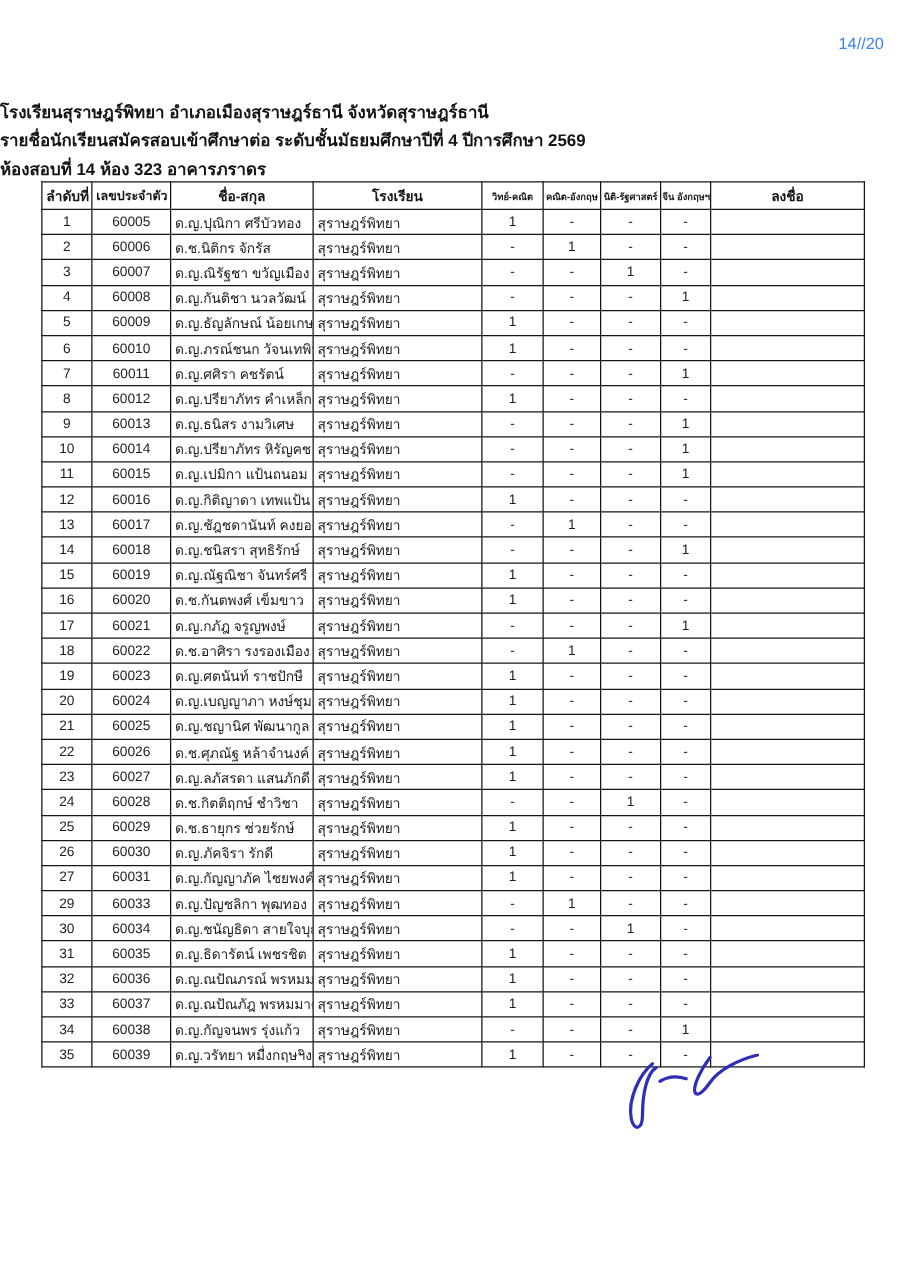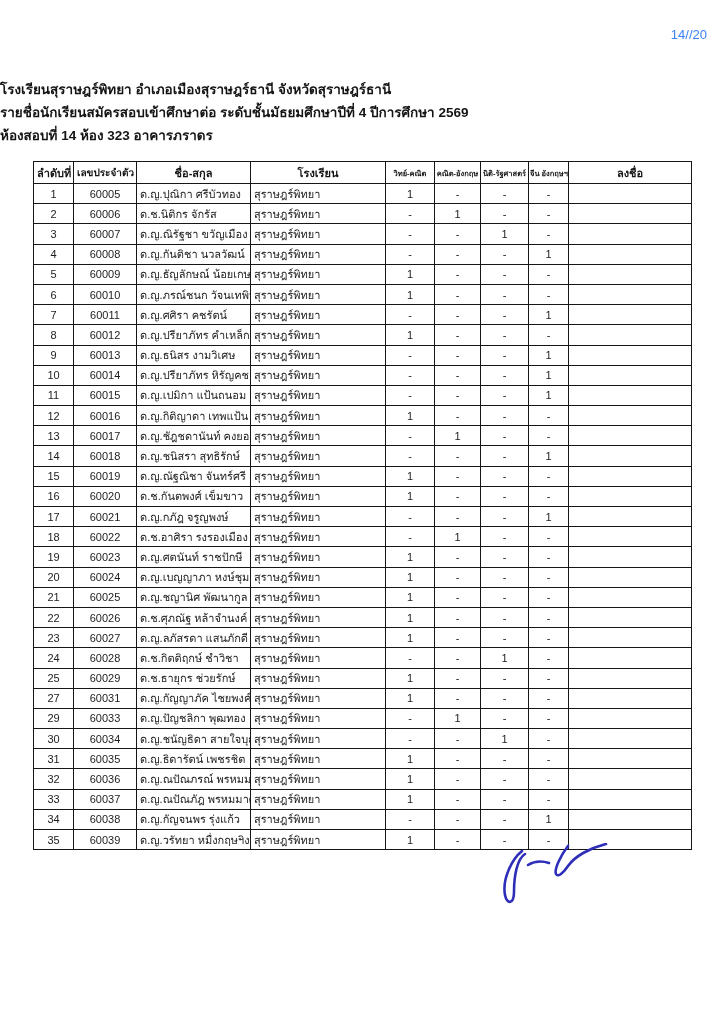--- a/index.html
+++ b/index.html
@@ -21,21 +21,20 @@
   }
   .title-line{
     font-size:13.5px;font-weight:bold;color:#141414;
     line-height:1.72;
   }
   table.roster{
     position:absolute;top:145px;left:33px;
     width:658px;
     border-collapse:collapse;
     table-layout:fixed;
-    margin-top:16px;
   }
   table.roster th, table.roster td{
     border:1.4px solid #161616;
     padding:0 3px;
     overflow:hidden;
     white-space:nowrap;
   }
   table.roster th{
     height:21px;
     font-size:11px;font-weight:bold;
@@ -364,20 +363,31 @@
           <td class="c-id">60029</td>
           <td class="c-name">ด.ช.ธายุกร ช่วยรักษ์</td>
           <td class="c-school">สุราษฎร์พิทยา</td>
           <td class="c-mark">1</td>
           <td class="c-mark">-</td>
           <td class="c-mark">-</td>
           <td class="c-mark">-</td>
           <td class="c-sign"></td>
         </tr>
         <tr>
+          <td class="c-seq">26</td>
+          <td class="c-id">60030</td>
+          <td class="c-name">ด.ญ.ภัคจิรา รักดี</td>
+          <td class="c-school">สุราษฎร์พิทยา</td>
+          <td class="c-mark">1</td>
+          <td class="c-mark">-</td>
+          <td class="c-mark">-</td>
+          <td class="c-mark">-</td>
+          <td class="c-sign"></td>
+        </tr>
+        <tr>
           <td class="c-seq">27</td>
           <td class="c-id">60031</td>
           <td class="c-name">ด.ญ.กัญญาภัค ไชยพงค์</td>
           <td class="c-school">สุราษฎร์พิทยา</td>
           <td class="c-mark">1</td>
           <td class="c-mark">-</td>
           <td class="c-mark">-</td>
           <td class="c-mark">-</td>
           <td class="c-sign"></td>
         </tr>

